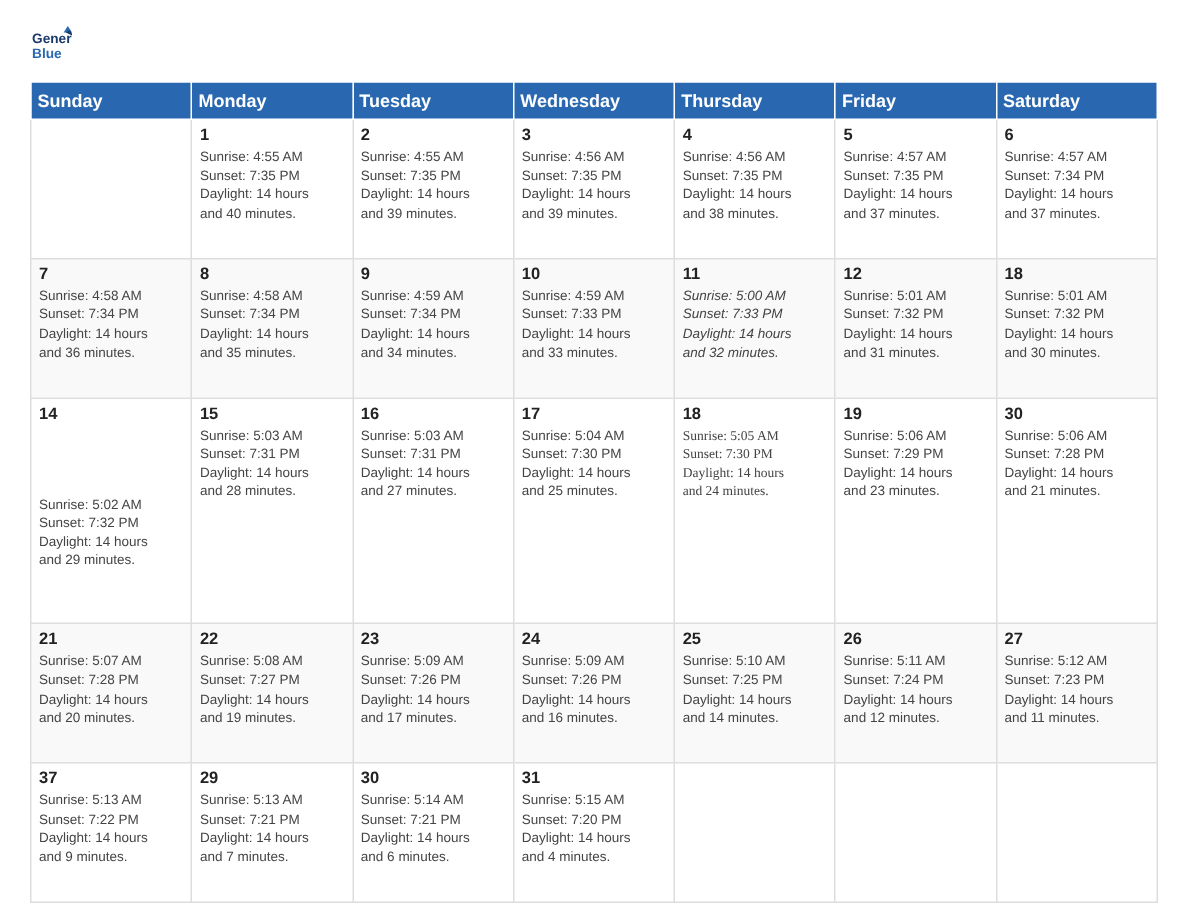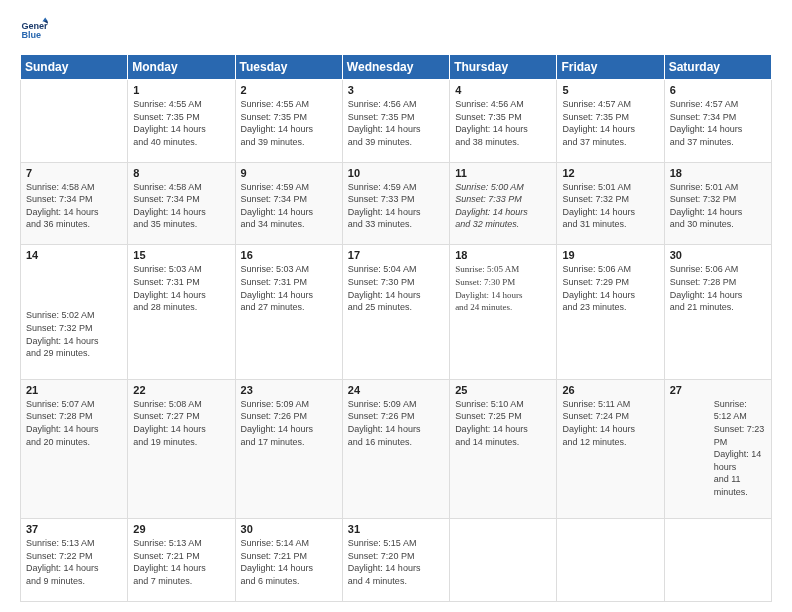--- a/index.html
+++ b/index.html
@@ -317,21 +317,21 @@
           </td>
           <td>
             <span class="day-num">26</span>
             <div class="cell-content" style="white-space: pre-line;">Sunrise: 5:11 AM
 Sunset: 7:24 PM
 Daylight: 14 hours
 and 12 minutes.</div>
           </td>
           <td>
             <span class="day-num">27</span>
-            <div class="cell-content" style="white-space: pre-line; margin-left: 44px;">Sunrise: 5:12 AM
+            <div class="cell-content" style="white-space: pre-line;">Sunrise: 5:12 AM
 Sunset: 7:23 PM
 Daylight: 14 hours
 and 11 minutes.</div>
           </td>
         </tr>
         <tr>
           <td>
             <span class="day-num">37</span>
             <div class="cell-content" style="white-space: pre-line;">Sunrise: 5:13 AM
 Sunset: 7:22 PM

